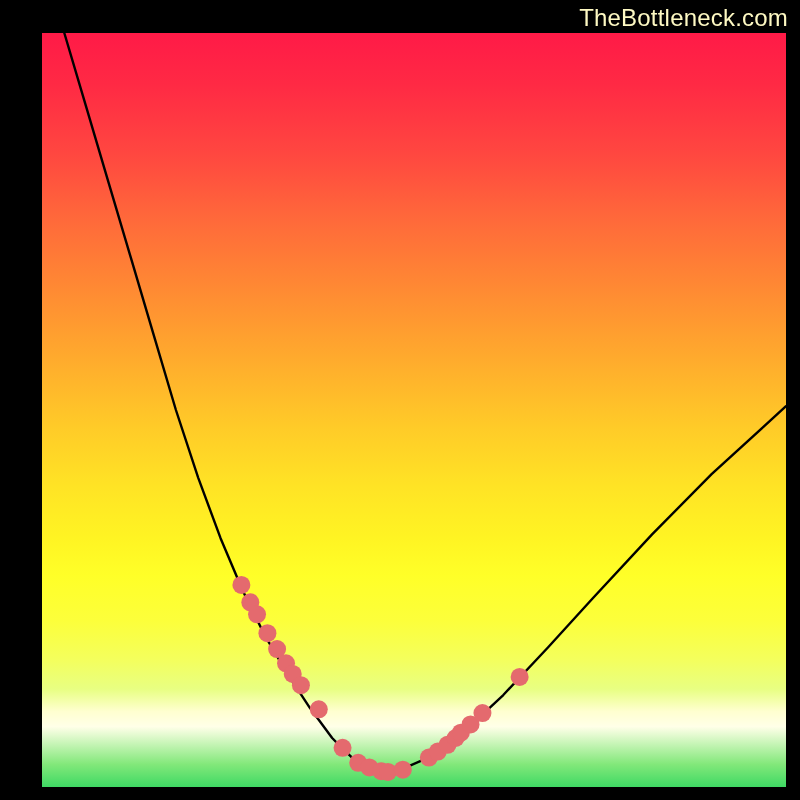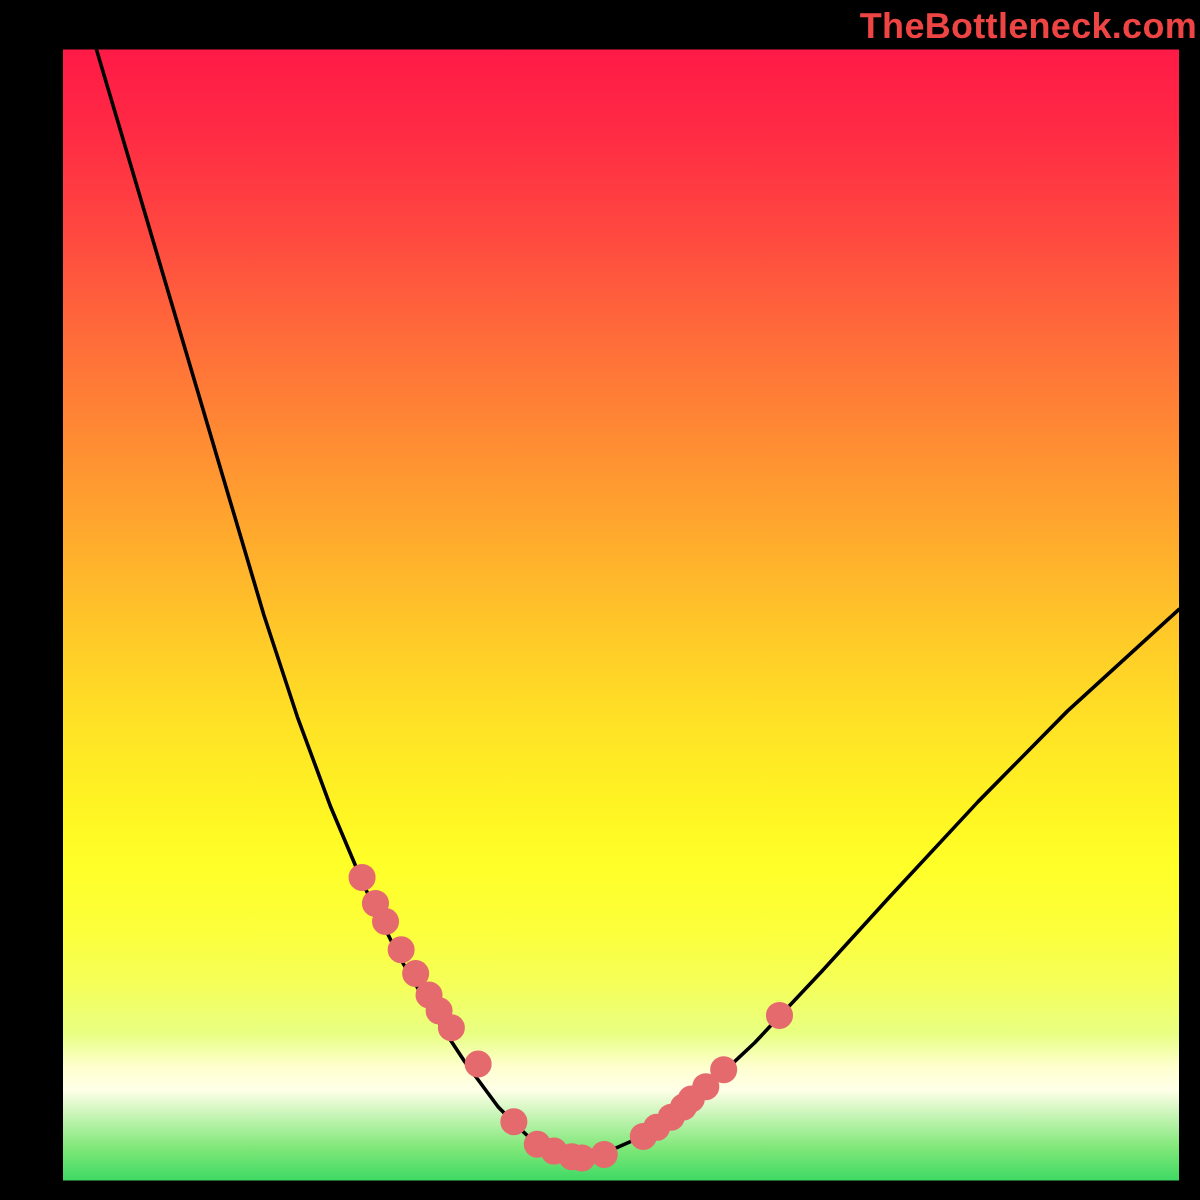--- a/index.html
+++ b/index.html
@@ -51,23 +51,23 @@
     position: absolute;
     left: 42px;
     top: 33px;
     width: 744px;
     height: 754px;
     overflow: visible;
   }
   .watermark {
     position: absolute;
     top: 4px;
-    right: 2px;
-    color: #ef4444;
-    font-weight: 700;
+    right: 12px;
+    color: #fef9c3;
+    font-weight: 400;
     font-size: 24px;
     letter-spacing: 0.2px;
   }
 </style>
 </head>
 <body>
 
 <div class="frame">
   <div class="plot-area"></div>
 

